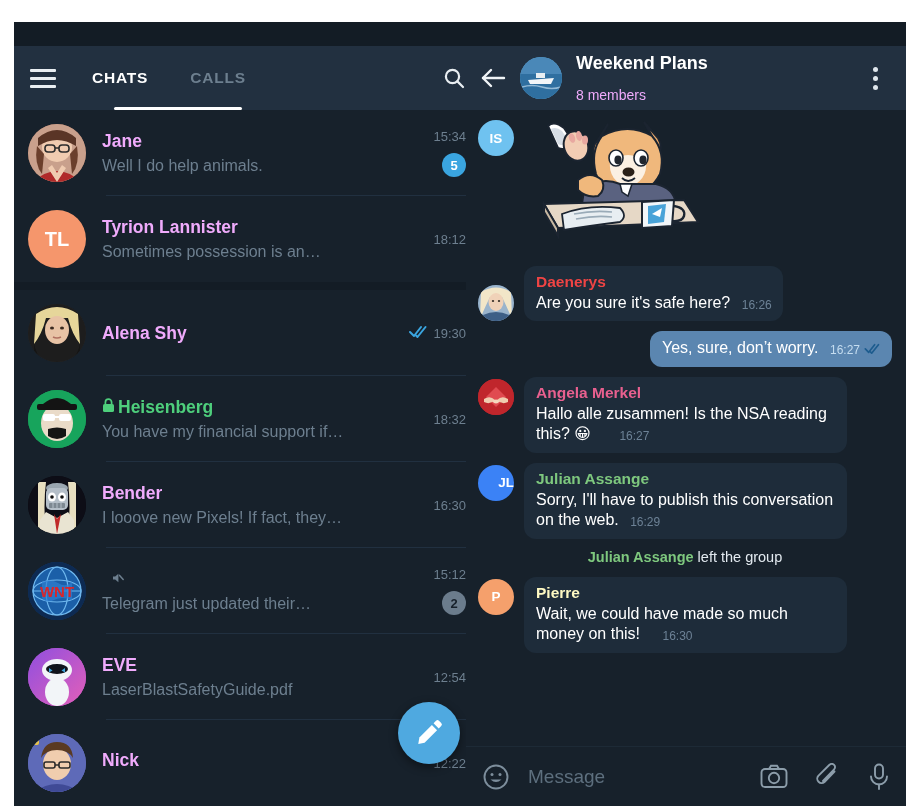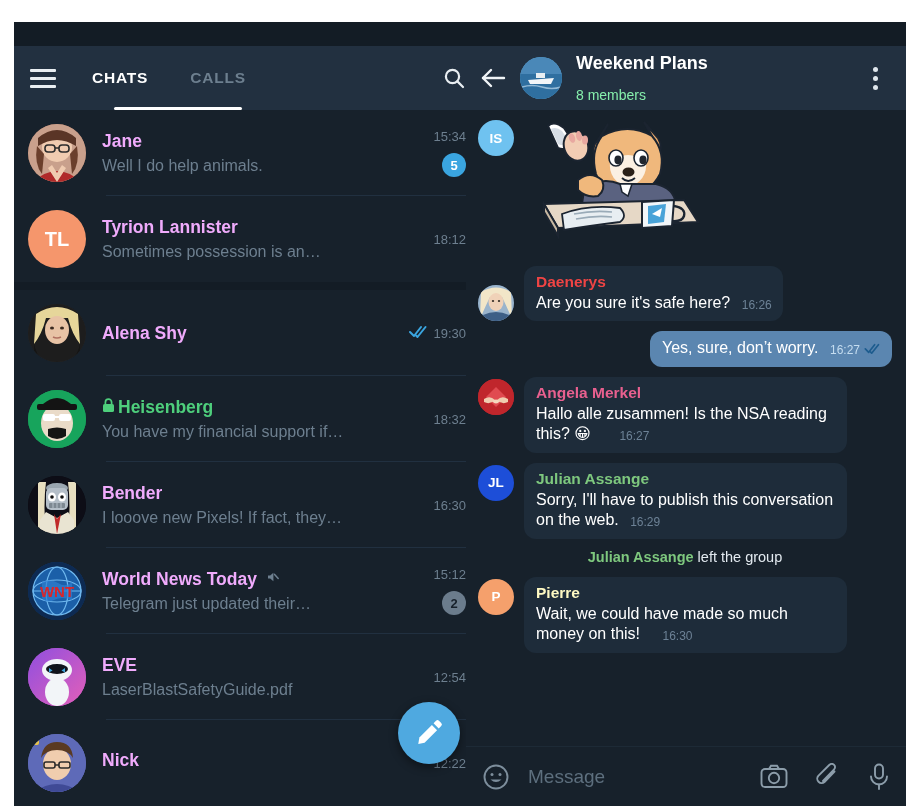--- a/index.html
+++ b/index.html
@@ -82,21 +82,21 @@
 
   
   .cv-header{
     height:64px;background:#223040;display:flex;align-items:center;
     padding:0 14px;box-sizing:border-box;
   }
   .backbtn{width:40px;display:flex;align-items:center;cursor:pointer;}
   .cv-av{width:42px;height:42px;border-radius:50%;overflow:hidden;margin-right:14px;flex:none;}
   .cv-tt{flex:1;min-width:0;}
   .cv-title{font-size:18px;font-weight:bold;color:#fff;line-height:1.15;}
-  .cv-sub{font-size:14px;color:#86efac;margin-top:14px;}
+  .cv-sub{font-size:14px;color:#f0abfc;margin-top:14px;}
   .dots{width:34px;display:flex;flex-direction:column;align-items:center;gap:4px;cursor:pointer;}
   .dots i{width:5px;height:5px;border-radius:50%;background:#dfe6ec;display:block;}
 
   .msgs{
     height:636px;background:#17212b;padding:6px 14px 0 12px;
     box-sizing:border-box;overflow:hidden;position:relative;
   }
   .mrow{display:flex;align-items:flex-end;margin-bottom:10px;}
   .mrow.out{justify-content:flex-end;}
   .mav{width:36px;height:36px;border-radius:50%;flex:none;margin-right:10px;
@@ -308,21 +308,20 @@
             <circle cx="29" cy="29" r="24" fill="none" stroke="#6fb8ef" stroke-width="1.2"></circle>
             <ellipse cx="29" cy="29" rx="11" ry="24" fill="none" stroke="#6fb8ef" stroke-width="1.2"></ellipse>
             <line x1="5" y1="29" x2="53" y2="29" stroke="#6fb8ef" stroke-width="1.2"></line>
             <ellipse cx="29" cy="29" rx="24" ry="11" fill="none" stroke="#6fb8ef" stroke-width="1.2"></ellipse>
             <path d="M14 20 Q22 16 30 21 Q38 26 44 20 L44 38 Q34 34 26 38 Q18 42 14 36 Z" fill="#2f7fd0" opacity=".7"></path>
             <text x="29" y="35" font-family="Liberation Sans, sans-serif" font-size="15" font-weight="bold" fill="#d8262b" text-anchor="middle">WNT</text>
           </svg>
         </div>
         <div class="rowmid">
           <div class="r1">
-            <span class="name">World News Today</span>
             <span class="mute">
               <svg width="16" height="16" viewBox="0 0 16 16" fill="#6d7f8f">
                 <path d="M4 6.4h2.2L9.4 3.8v8.4L6.2 9.6H4z"></path>
                 <line x1="10.6" y1="5.4" x2="14.2" y2="9.4" stroke="#6d7f8f" stroke-width="1.5" stroke-linecap="round"></line>
               </svg>
             </span>
           </div>
           <div class="prev">Telegram just updated their…</div>
         </div>
         <div class="rowright">
@@ -519,21 +518,21 @@
         <div class="bub">
           <div class="sender" style="color:#e8608f;">Angela Merkel</div>
           <span class="mtext">Hallo alle zusammen! Is the NSA reading this? 😀</span>
           <span class="meta" style="margin-left:24px;">
             <span>16:27</span>
           </span>
         </div>
       </div>
 
       <div class="mrow">
-        <div class="mav" style="background:#1d4ed8;align-self:flex-start;margin-top:2px;">
+        <div class="mav" style="background:#3b82f6;align-self:flex-start;margin-top:2px;justify-content:flex-end;">
           <span>JL</span>
         </div>
         <div class="bub">
           <div class="sender" style="color:#7ec87e;">Julian Assange</div>
           <span class="mtext">Sorry, I'll have to publish this conversation on the web.</span>
           <span class="meta">
             <span>16:29</span>
           </span>
         </div>
       </div>

